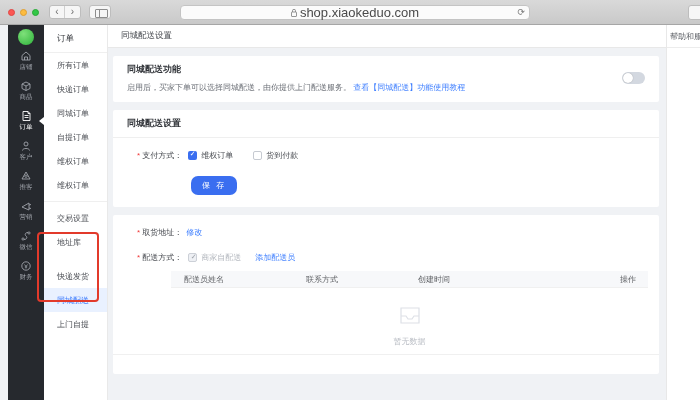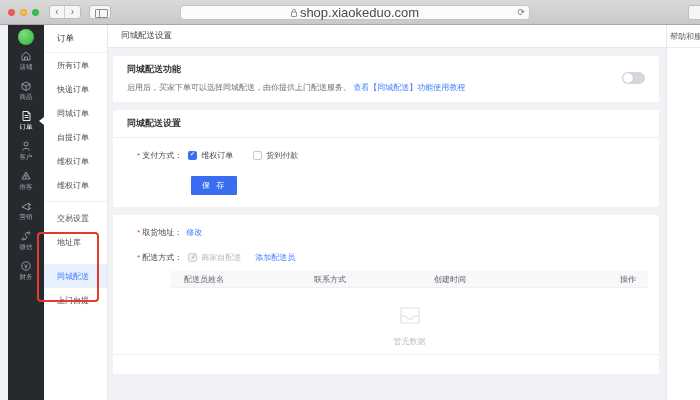--- a/index.html
+++ b/index.html
@@ -87,26 +87,26 @@
   .cbx { width:9px; height:9px; border-radius:2px; margin:0 4px 0 6px; position:relative; flex:none; }
   .cbx.on { background:#3a6ef0; }
   .cbx.on::after { content:"✓"; position:absolute; left:1.5px; top:-1px; font-size:7px; color:#fff; }
   .cbx.off { background:#fff; border:1px solid #c6cad1; }
   .cbx.dis { background:#eef0f4; border:1px solid #ccd0d7; }
   .cbx.dis::after { content:"✓"; position:absolute; left:1.5px; top:-1px; font-size:7px; color:#9ba0a8; }
   .opt { margin-right:14px; }
   .opt.muted { color:#b3b7be; }
 
   .btn { display:inline-block; background:#3a6ef0; color:#fff; font-size:8px;
-    border-radius:1px; padding:4px 11px; letter-spacing:2px; }
+    border-radius:7px; padding:4px 11px; letter-spacing:2px; }
 
   
   .tbl { margin-left:58px; width:477px; }
   .tbl-head { display:flex; background:#f7f8fa; height:17px; align-items:center;
-    font-size:8px; color:#606266; border-bottom:1px solid #f0f0f0;gap:8px; }
+    font-size:8px; color:#606266; border-bottom:1px solid #f0f0f0; }
   .th1 { width:135px; padding-left:13px; }
   .th2 { width:112px; }
   .th3 { width:163px; }
   .th4 { flex:1; text-align:right; padding-right:12px; }
 
   .empty { width:477px; margin-left:58px; text-align:center; padding-top:17px; }
   .empty .etxt { font-size:8px; color:#b9bdc4; margin-top:9px; }
 
   .c3-div { border-top:1px solid #f0f0f0; margin-top:7px; }
   .c3-save { text-align:center; padding:7px 0 10px 0; }
@@ -219,20 +219,21 @@
     <div class="sm-item">所有订单</div>
     <div class="sm-item">快递订单</div>
     <div class="sm-item">同城订单</div>
     <div class="sm-item">自提订单</div>
     <div class="sm-item">维权订单</div>
     <div class="sm-item">维权订单</div>
     <div class="sm-div"></div>
     <div class="sm-item">交易设置</div>
     <div class="sm-item">地址库</div>
     <div class="sm-gap"></div>
+    <div class="sm-item">快递发货</div>
     <div class="sm-item active">同城配送</div>
     <div class="sm-item">上门自提</div>
   </div>
 
   <div class="main">
     <div class="topbar">
       <span class="crumb">同城配送设置</span>
     </div>
 
     <div class="content">

